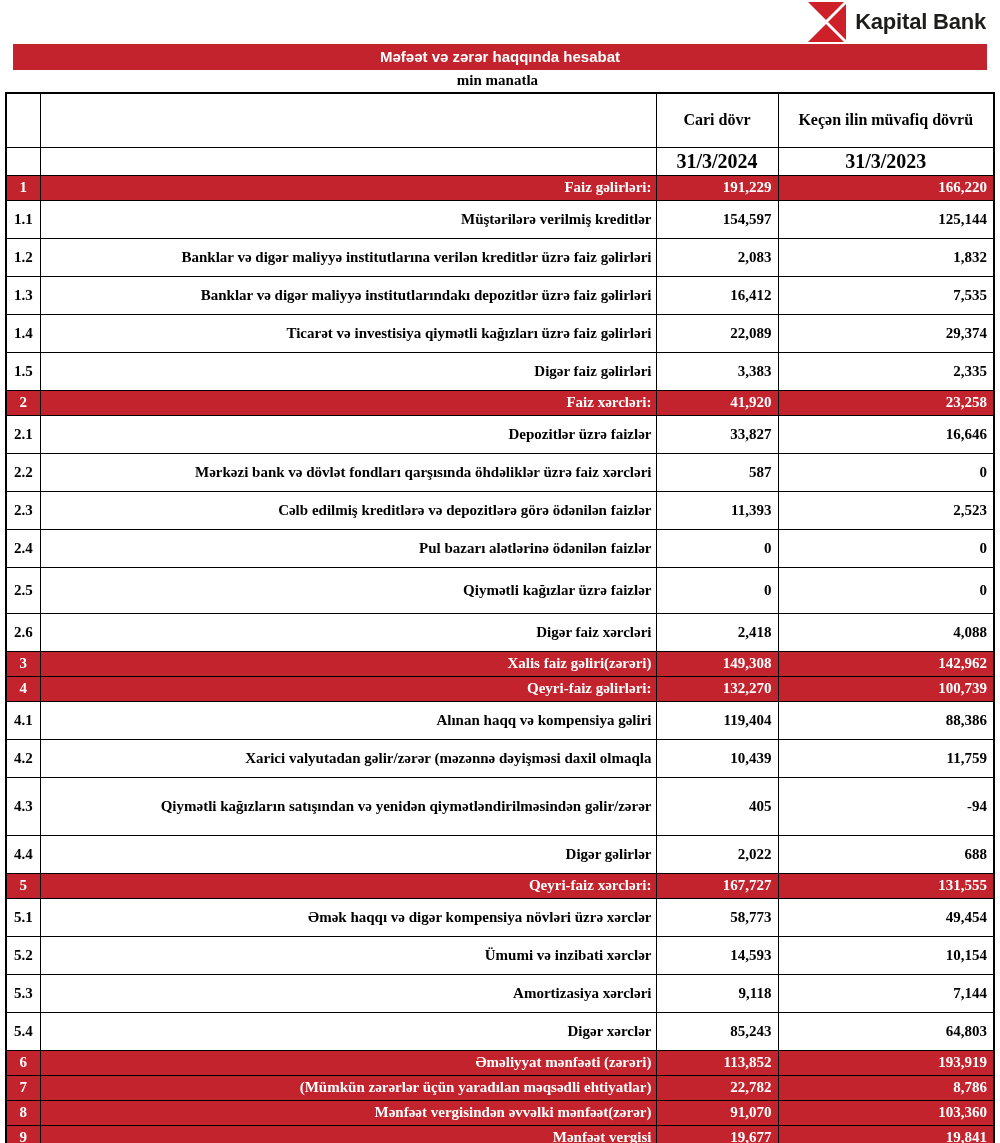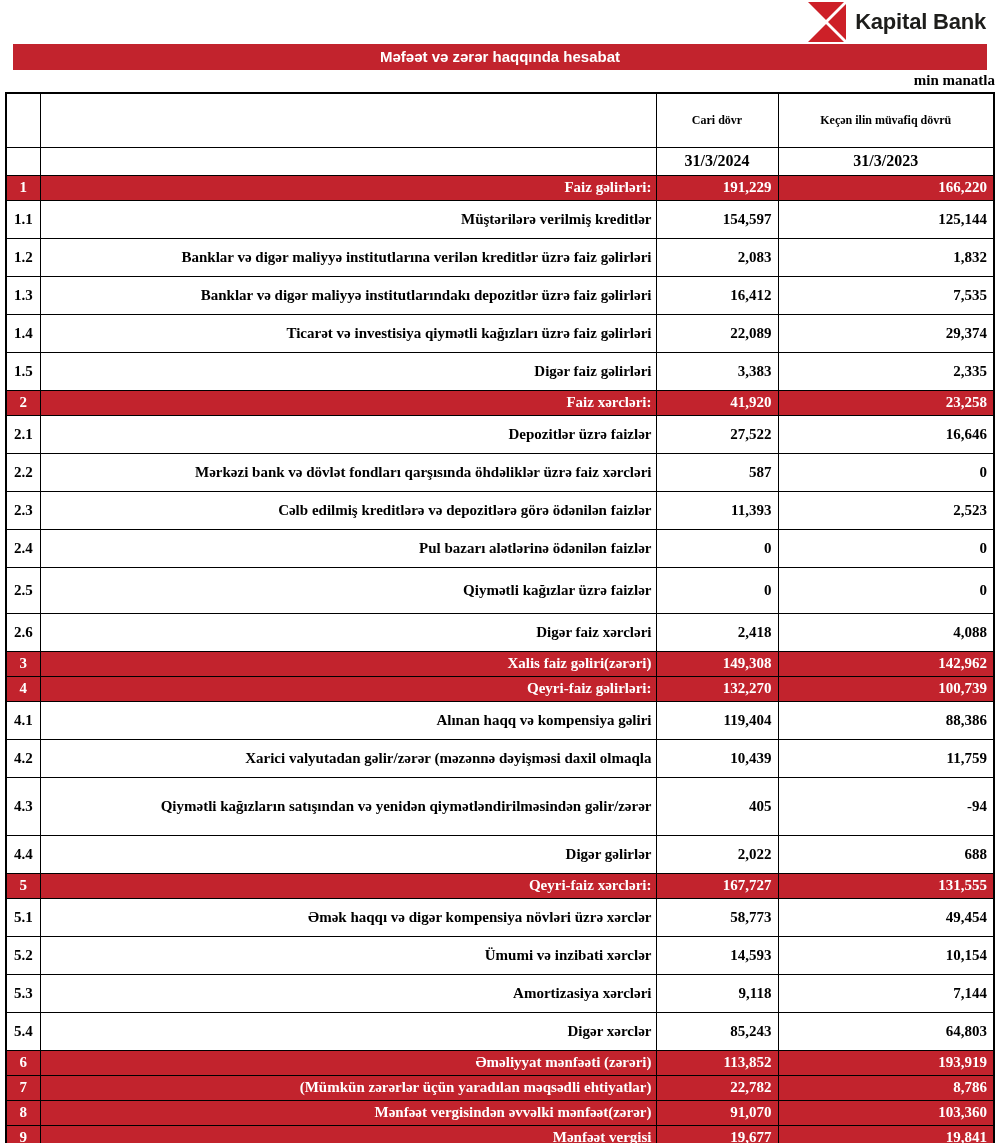--- a/index.html
+++ b/index.html
@@ -10,29 +10,29 @@
   .topbar{height:44px;position:relative;}
   .logo-wrap{position:absolute;top:2px;right:14px;display:flex;align-items:center;gap:9px;}
   .logo-mark{width:40px;height:40px;display:block;}
   .logo-text{font-family:"Liberation Sans",sans-serif;font-weight:bold;font-size:22px;color:#1d1d1b;letter-spacing:-0.2px;}
 
   
   .banner{margin:0 13px;height:26px;line-height:26px;background:#c2232d;color:#fff;
           font-family:"Liberation Sans",sans-serif;font-weight:bold;font-size:15px;text-align:center;}
 
   
-  .unit{margin:1px 5px 2px 0;text-align:right;font-weight:bold;font-size:15px;line-height:19px;}
+  .unit{margin:1px 5px 2px 0;text-align:center;font-weight:bold;font-size:15px;line-height:19px;}
 
   
   table.report{border-collapse:collapse;width:990px;margin:0 5px;border:2px solid #000;table-layout:fixed;}
   table.report td,table.report th{border:1px solid #000;font-size:15px;overflow:hidden;}
   col.c-no{width:34px;} col.c-label{width:auto;} col.c-cur{width:122px;} col.c-prev{width:216px;}
   thead th{font-weight:bold;text-align:center;background:#fff;}
-  tr.head-main{height:54px;} tr.head-main th{font-size:12px;margin-left:42px;}
-  tr.head-date{height:28px;} tr.head-date th{font-size:16px;}
+  tr.head-main{height:54px;} tr.head-main th{font-size:16px;margin-left:42px;}
+  tr.head-date{height:28px;} tr.head-date th{font-size:20px;}
   td.no{text-align:center;padding:0 1px;}
   td.label{text-align:right;padding:0 4px 0 6px;}
   td.num{text-align:right;padding:0 6px 0 10px;}
   tr.detail{height:38px;background:#fff;font-weight:bold;}
   tr.detail.tall1{height:46px;}
   tr.detail.tall2{height:58px;margin-left:44px;}
   tr.section{height:25px;background:#c2232d;color:#fff;font-weight:bold;}
   tr.section td{border-color:#000;}
   table.report{border-bottom:3px solid #000;}
 </style>
@@ -117,21 +117,21 @@
         </tr>
         <tr class="section">
           <td class="no">2</td>
           <td class="label">Faiz xərcləri:</td>
           <td class="num">41,920</td>
           <td class="num">23,258</td>
         </tr>
         <tr class="detail">
           <td class="no">2.1</td>
           <td class="label">Depozitlər üzrə faizlər</td>
-          <td class="num">27,522</td>
+          <td class="num">33,827</td>
           <td class="num">16,646</td>
         </tr>
         <tr class="detail">
           <td class="no">2.2</td>
           <td class="label">Mərkəzi bank və dövlət fondları qarşısında öhdəliklər üzrə faiz xərcləri</td>
           <td class="num">587</td>
           <td class="num">0</td>
         </tr>
         <tr class="detail">
           <td class="no">2.3</td>

